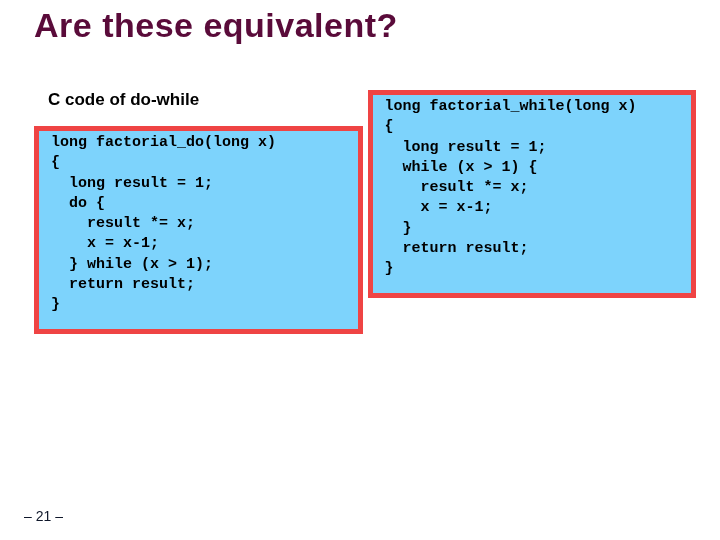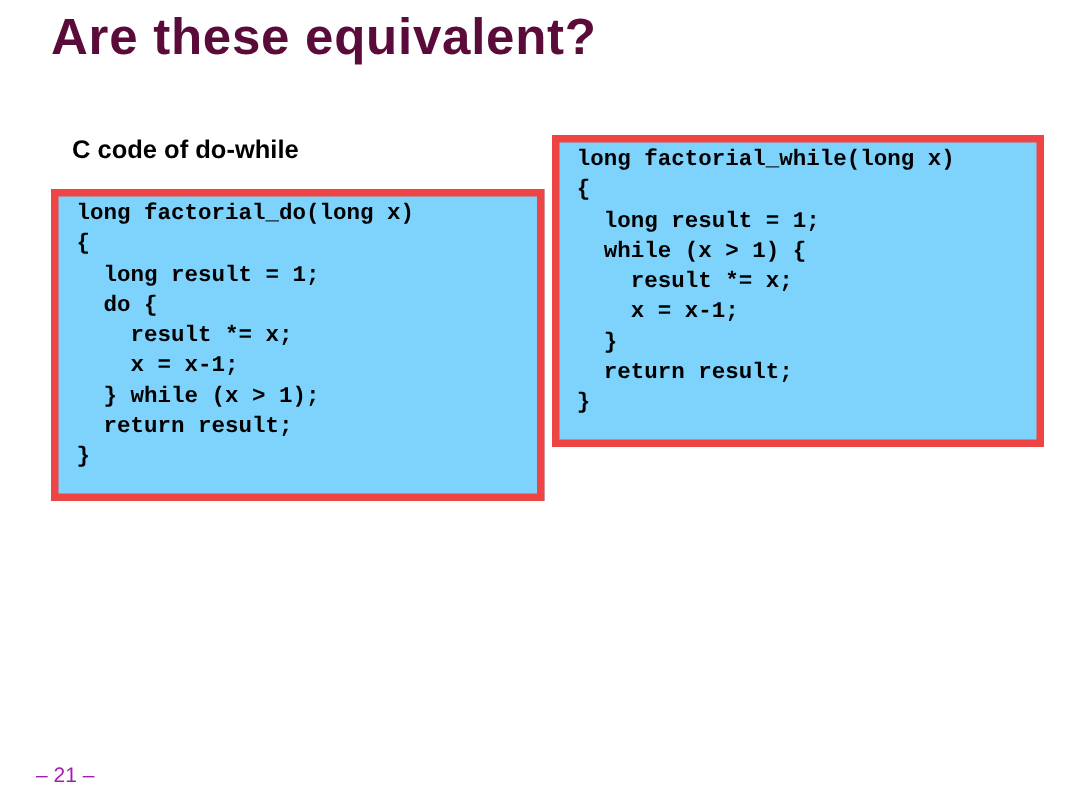--- a/index.html
+++ b/index.html
@@ -59,21 +59,21 @@
     line-height: 1.35;
     white-space: pre;
     color: #000;
     margin: 0;
   }
   .page-num {
     position: absolute;
     left: 24px;
     bottom: 16px;
     font-size: 14px;
-    color: #a21caf;
+    color: #0f172a;
   }
 </style>
 </head>
 <body>
 
 <div class="slide">
 
   <div class="title">Are these equivalent?</div>
 
   <div class="columns">

